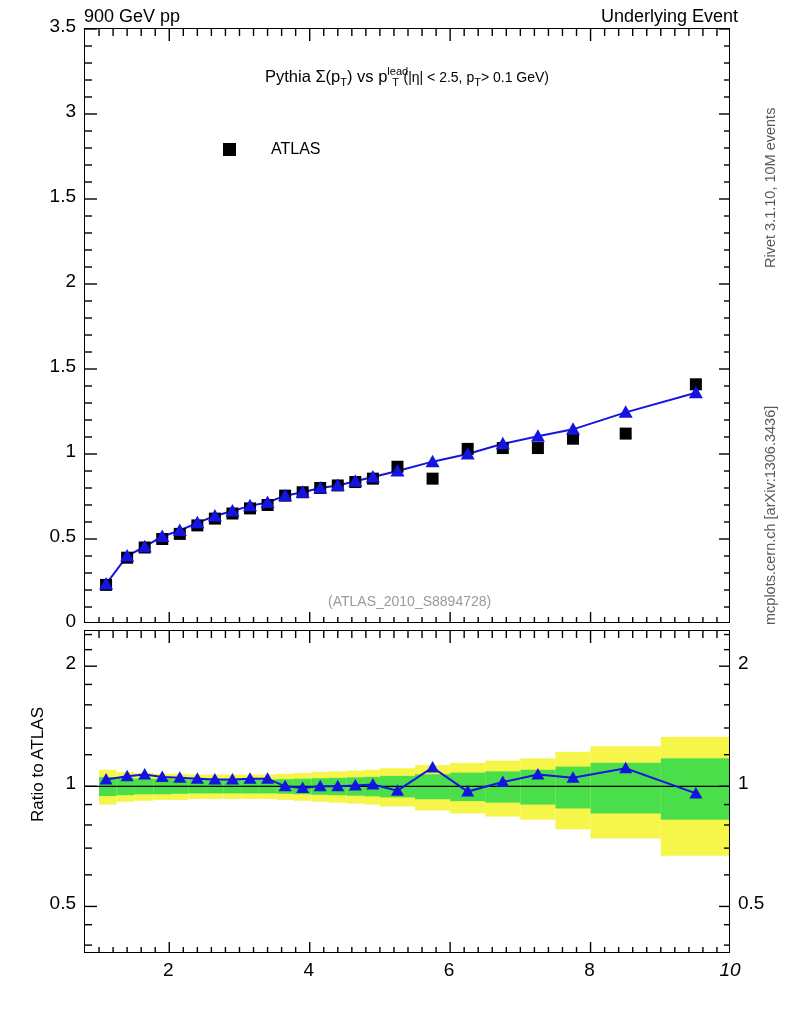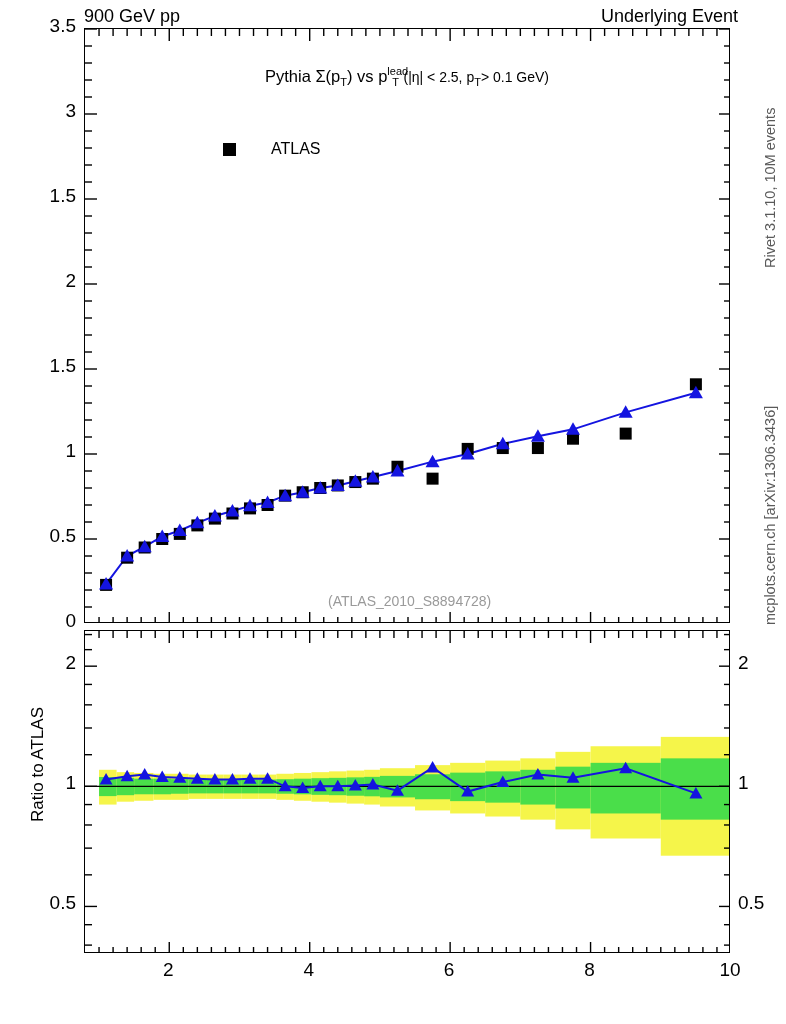--- a/index.html
+++ b/index.html
@@ -541,16 +541,16 @@
   <div id="ratio-ylabels-right">
       <div class="ylab-r" style="top: 652.172px; left: 738px;">2</div>
       <div class="ylab-r" style="top: 772.304px; left: 738px;">1</div>
       <div class="ylab-r" style="top: 892.436px; left: 738px;">0.5</div>
     </div>
   <div id="ratio-xlabels">
       <div class="xlab" style="left: 143.261px; top: 959px; width: 50px;">2</div>
       <div class="xlab" style="left: 283.696px; top: 959px; width: 50px;">4</div>
       <div class="xlab" style="left: 424.13px; top: 959px; width: 50px;">6</div>
       <div class="xlab" style="left: 564.565px; top: 959px; width: 50px;">8</div>
-      <div class="xlab" style="left: 705px; top: 959px; width: 50px;">10</div>
+      <div class="xlab" style="left: 705px; top: 959px; width: 50px; font-style: italic;">10</div>
     </div>
 
 </div>
 
 </body></html>

